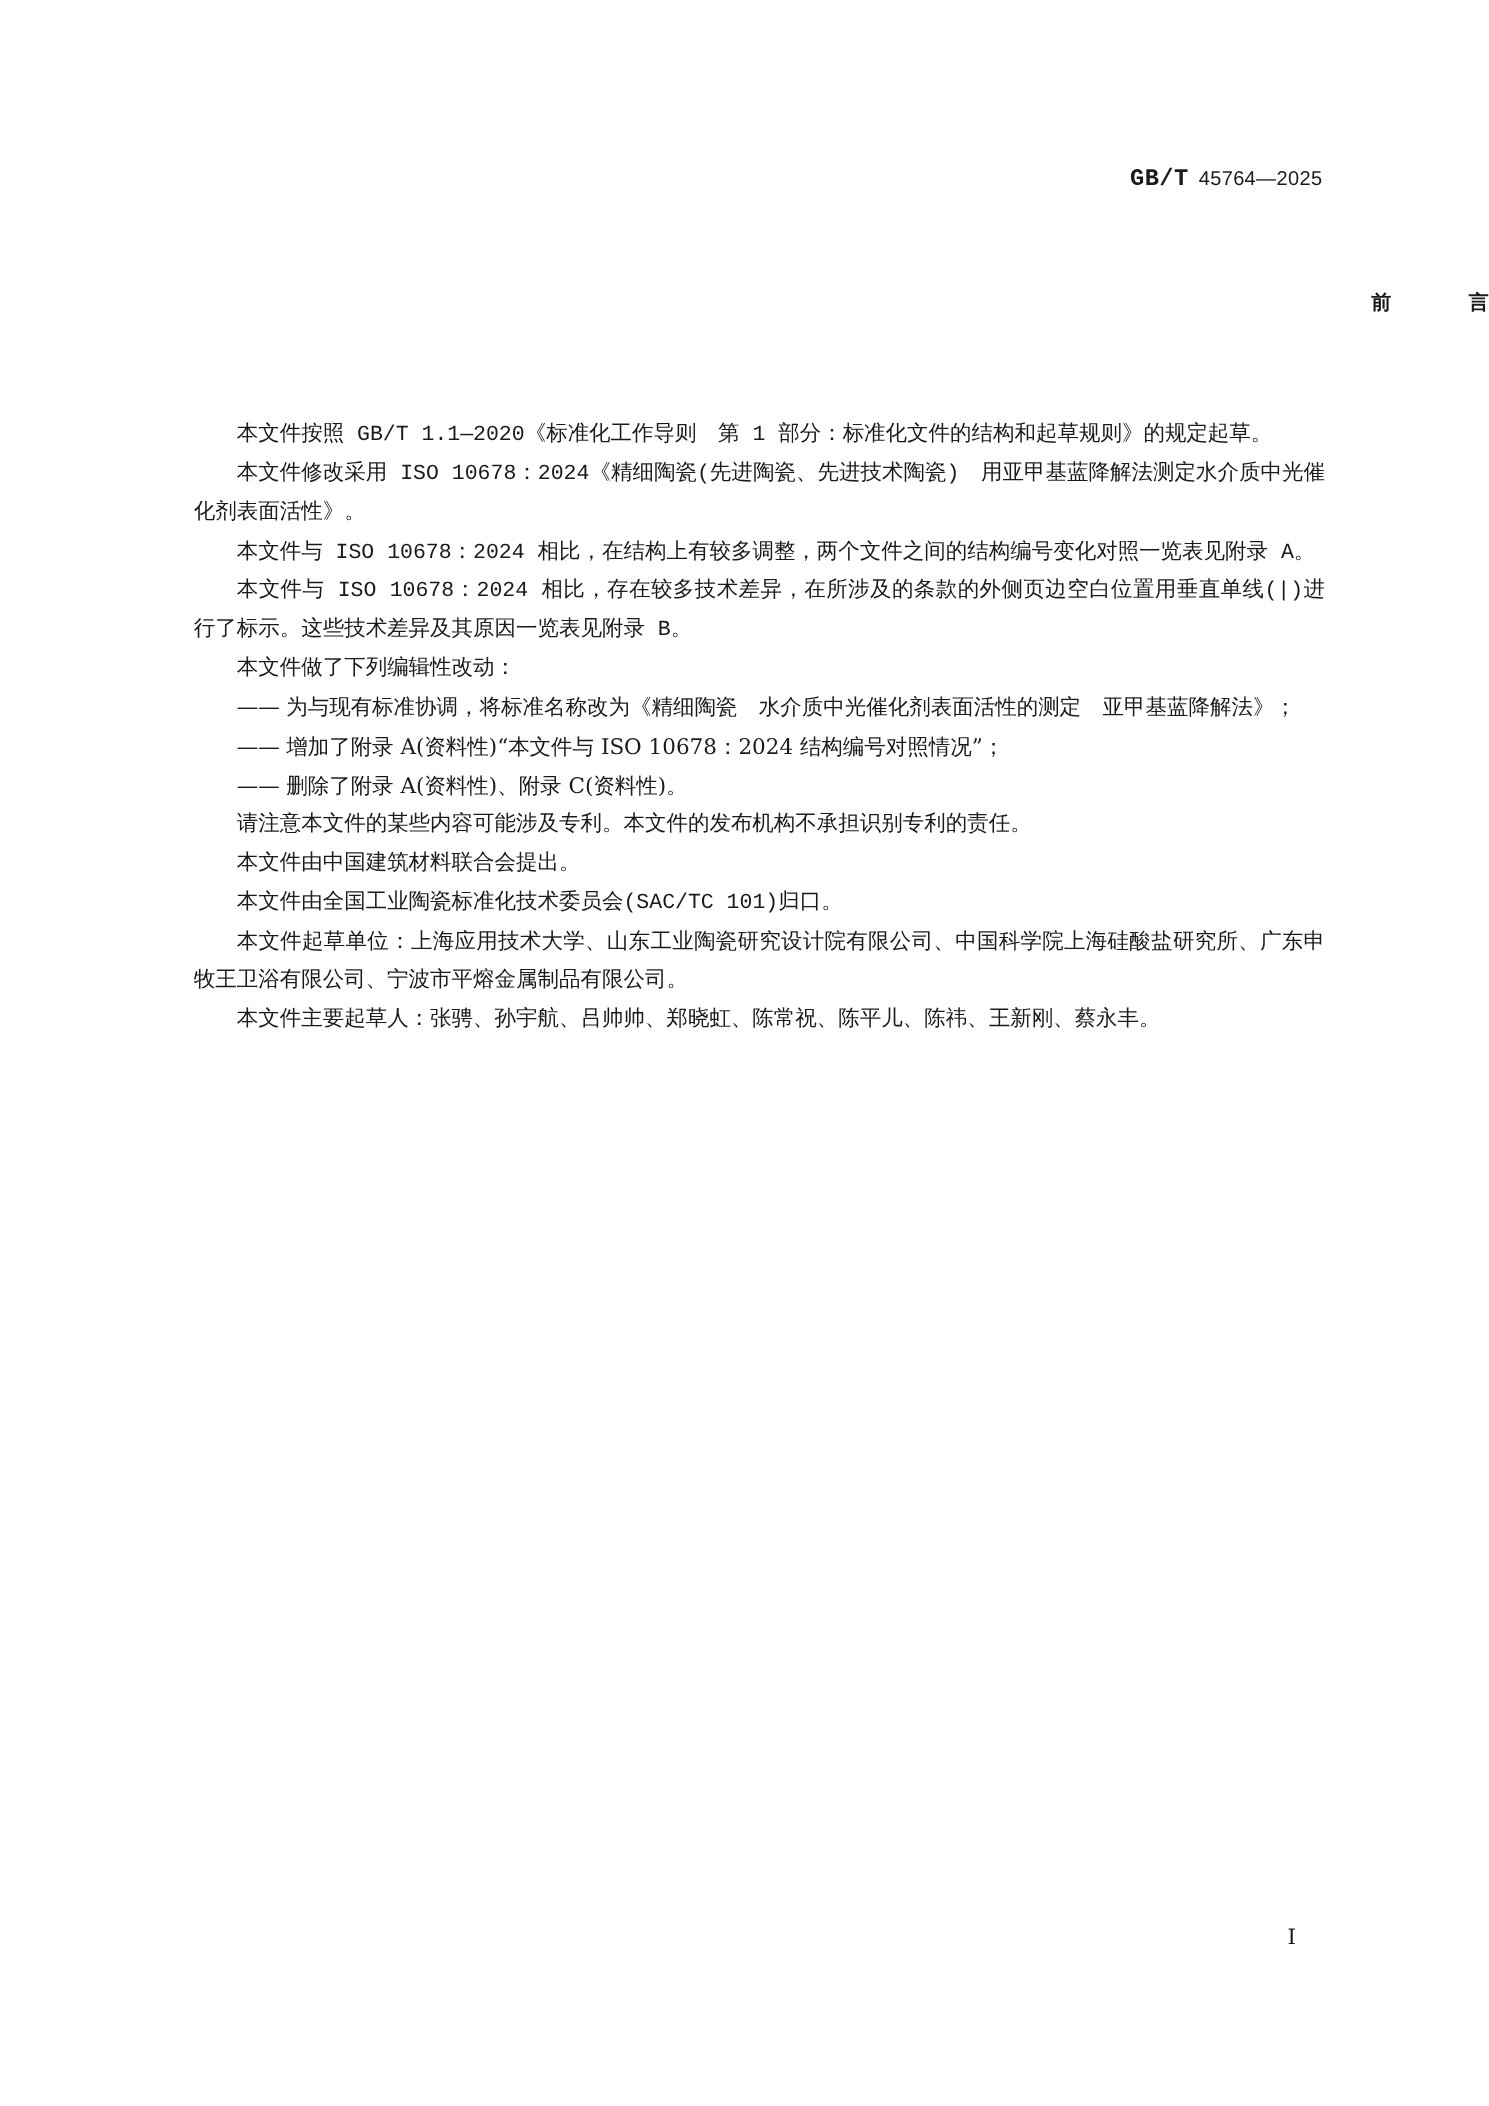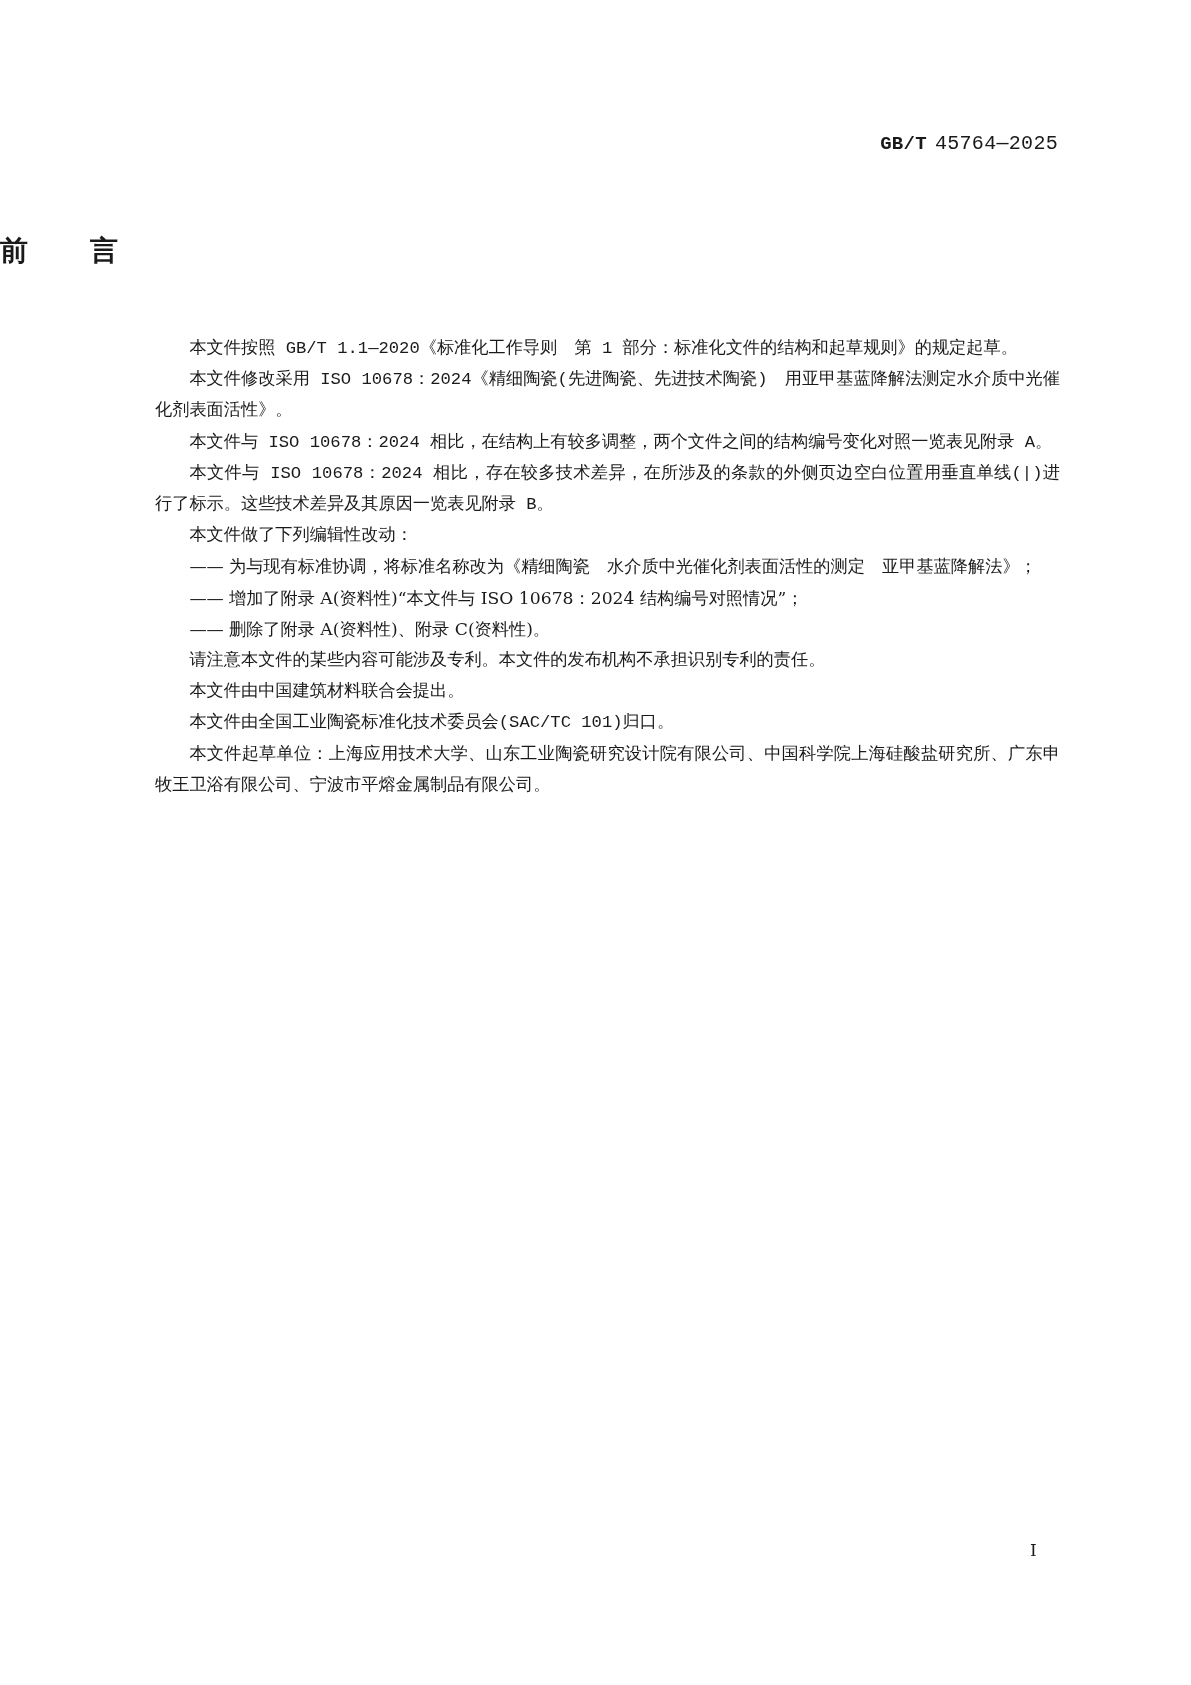--- a/index.html
+++ b/index.html
@@ -1,22 +1,22 @@
 <!DOCTYPE html>
 <html><head>
 <meta charset="utf-8">
 <style>
   html, body { margin: 0; padding: 0; background: #ffffff; }
   body { width: 1191px; height: 1685px; position: relative; overflow: hidden;
          font-family: "DejaVu Serif", "Liberation Serif", serif; color: #1a1a1a; }
   .std-code { position: absolute; top: 132px; right: 133px; font-size: 17px; letter-spacing: 0.3px; }
   .std-code .gbt { font-family: Liberation Mono, monospace; font-weight: bold; font-size: 19px; }
-  .std-code .num { font-family: Liberation Mono, monospace; font-size: 20px; margin-left: 8px; }
-  .title { position: absolute; top: 232px; left: 0; width: 100%; text-align: left;
-           font-family: "DejaVu Sans", sans-serif; font-weight: bold; font-size: 28px; letter-spacing: 0; }
+  .std-code .num { font-family: Liberation Sans, sans-serif; font-size: 16px; margin-left: 8px; }
+  .title { position: absolute; top: 232px; left: 0; width: 100%; text-align: right;
+           font-family: "DejaVu Sans", sans-serif; font-weight: bold; font-size: 16px; letter-spacing: 0; }
   .title span { display: inline-block; }
   .title .gap { width: 62px; }
   .body { position: absolute; top: 333px; left: 155px; width: 905px; font-size: 17.2px; line-height: 31.2px; }
   .para { margin: 0; text-indent: 2em; text-align: justify; font-family: Liberation Mono, monospace; }
   .item { margin: 0; padding-left: 2em; }
   .item .inner { display: block; padding-left: 2.3em; text-indent: -2.3em; }
   .dash { display: inline-block; width: 2.3em; text-indent: 0; }
   .page-num { position: absolute; top: 1540px; left: 1030px; font-size: 17px; }
 </style>
 </head>
@@ -44,15 +44,16 @@
       <span class="inner"><span class="dash">——</span><span>增加了附录 A(资料性)“本文件与 ISO 10678：2024 结构编号对照情况”；</span></span>
     </div>
   <div class="item">
       <span class="inner"><span class="dash">——</span><span>删除了附录 A(资料性)、附录 C(资料性)。</span></span>
     </div>
 
   <p class="para">请注意本文件的某些内容可能涉及专利。本文件的发布机构不承担识别专利的责任。</p>
   <p class="para">本文件由中国建筑材料联合会提出。</p>
   <p class="para">本文件由全国工业陶瓷标准化技术委员会(SAC/TC 101)归口。</p>
   <p class="para">本文件起草单位：上海应用技术大学、山东工业陶瓷研究设计院有限公司、中国科学院上海硅酸盐研究所、广东申牧王卫浴有限公司、宁波市平熔金属制品有限公司。</p>
+  <p class="para">本文件主要起草人：张骋、孙宇航、吕帅帅、郑晓虹、陈常祝、陈平儿、陈祎、王新刚、蔡永丰。</p>
 </div>
 
 <div class="page-num">I</div>
 
 </body></html>

